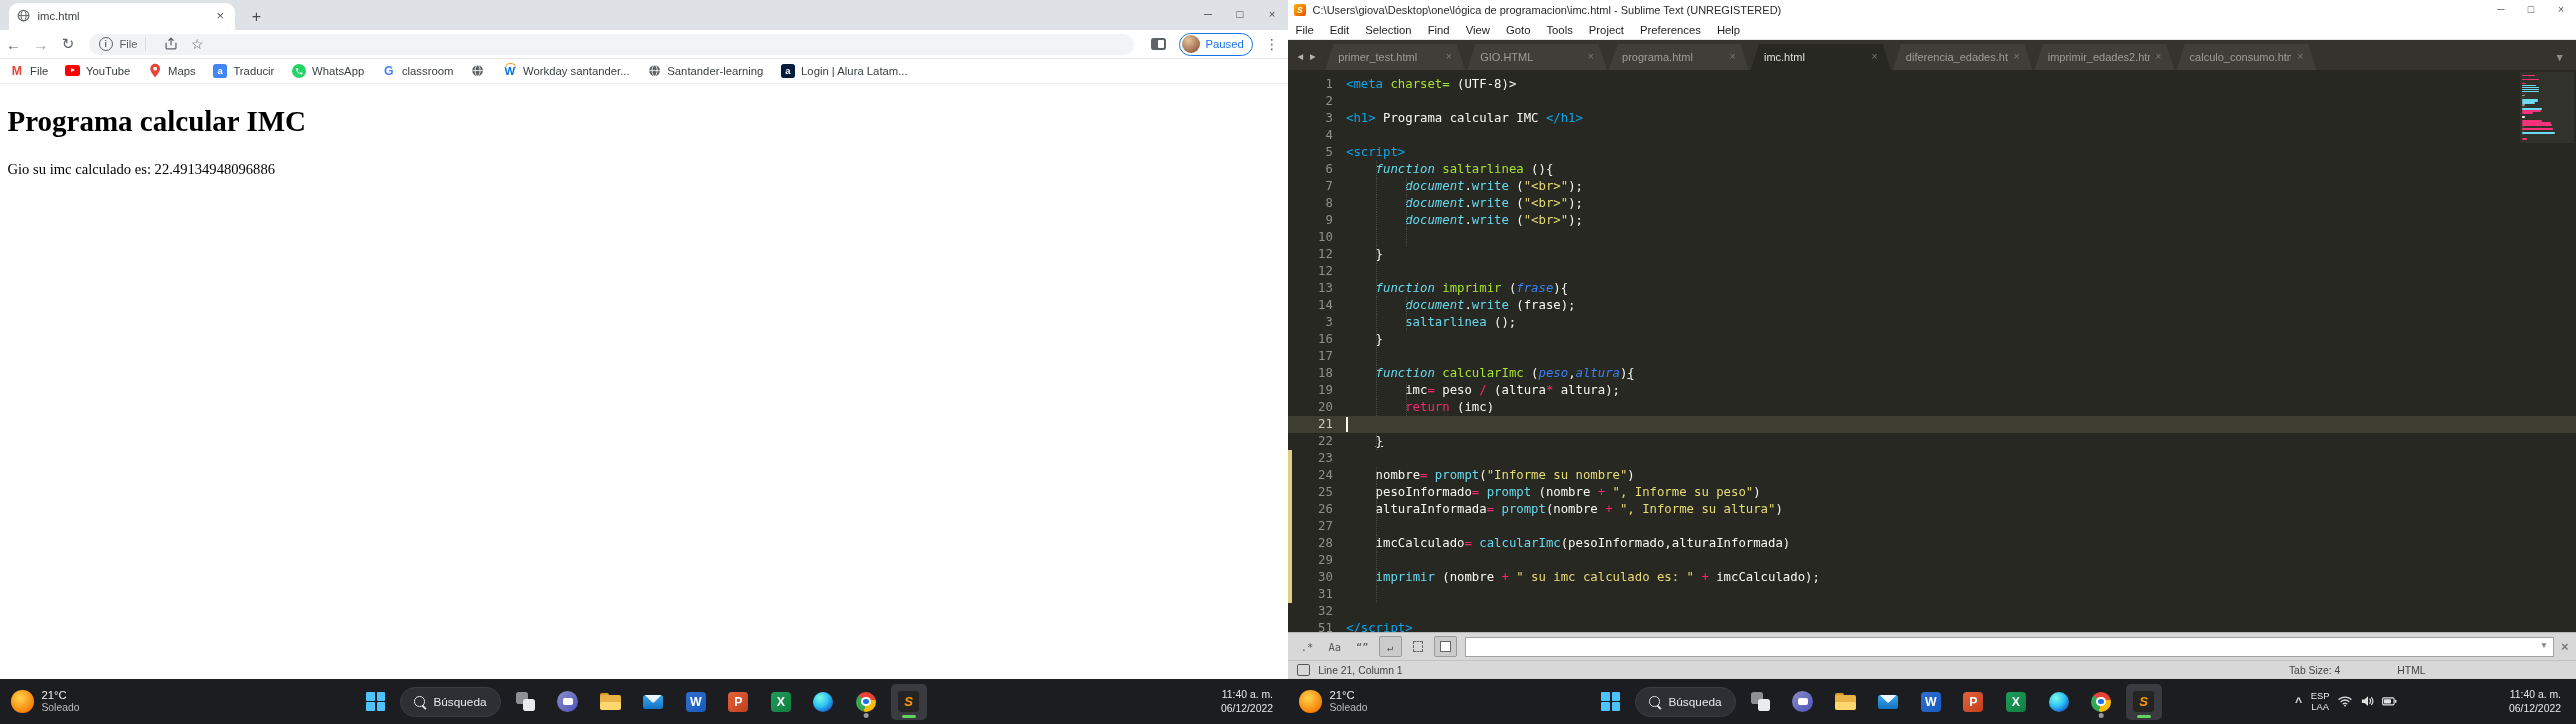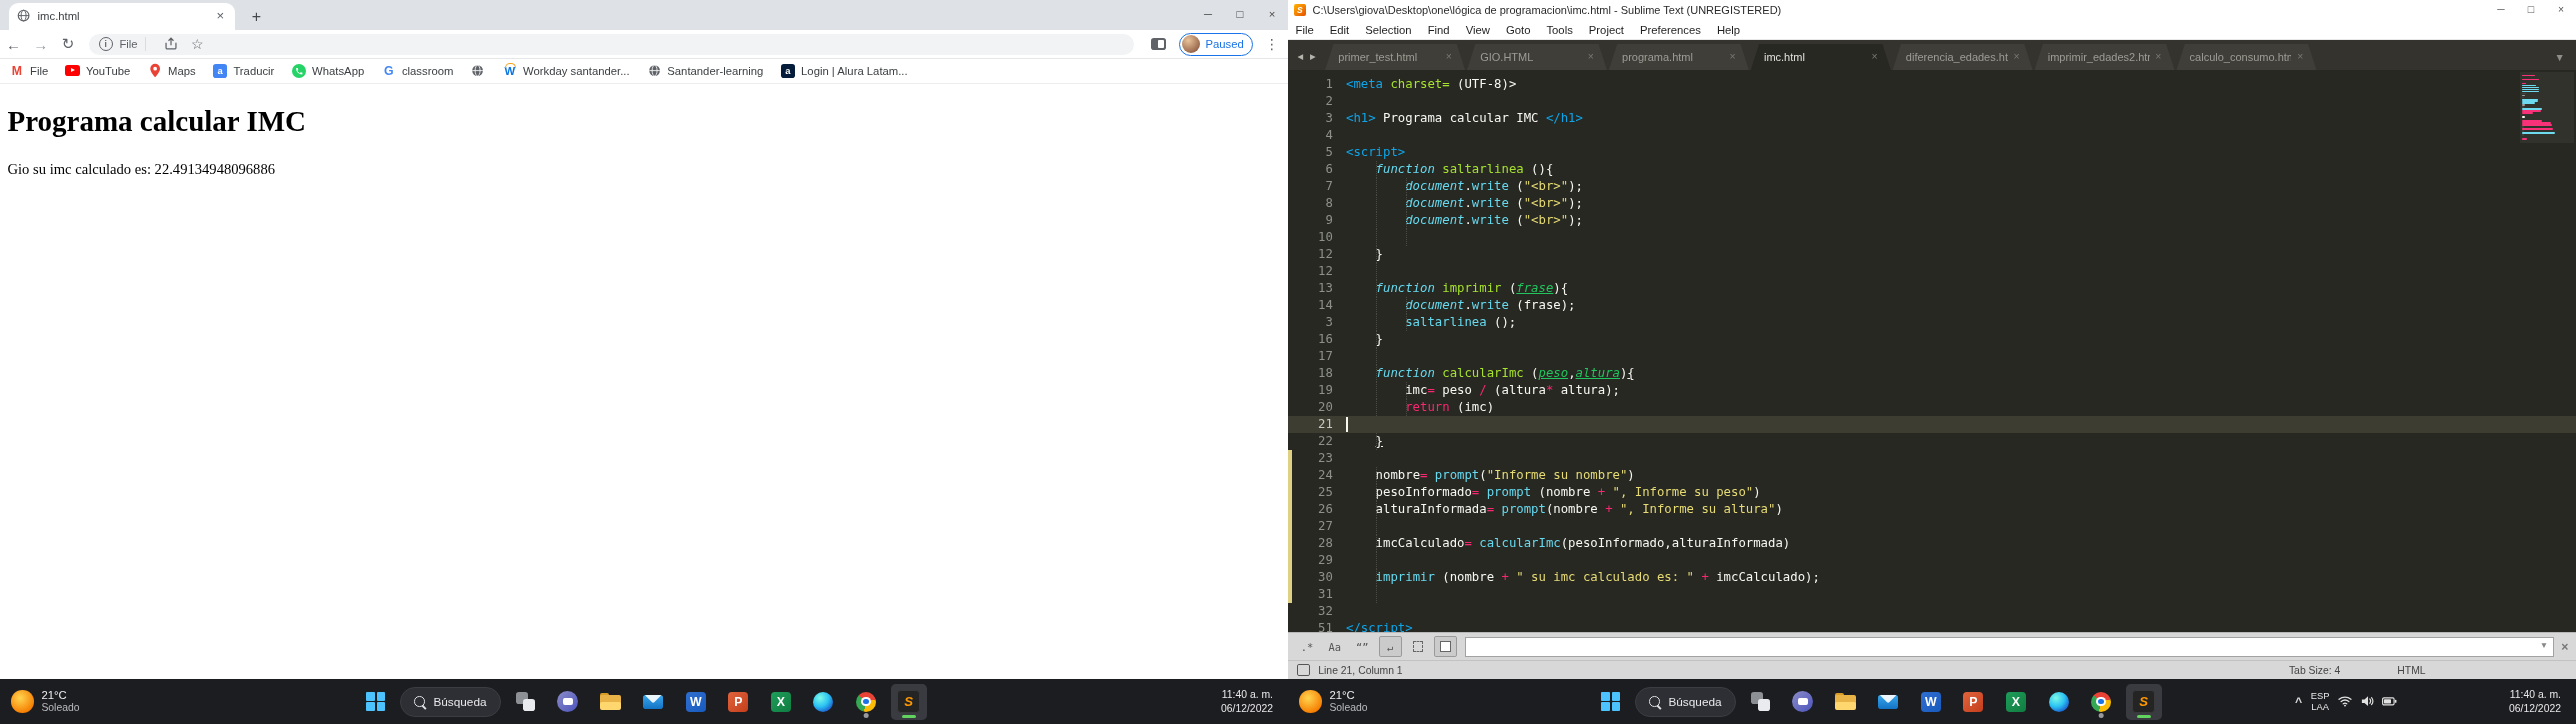--- a/index.html
+++ b/index.html
@@ -117,21 +117,21 @@
   .editor{position:absolute;left:0;top:70px;width:1288px;height:562px;background:#272822;overflow:hidden;font-family:"DejaVu Sans Mono",monospace;font-size:12.3px;}
   .code-line{position:relative;height:17px;line-height:17px;white-space:pre;display:flex;}
   .code-line.current{background:#3e3d32;}
   .mod-strip{position:absolute;left:0;top:0;width:3.8px;height:17px;background:#dfd184;}
   .ln{width:41px;margin-left:3.8px;text-align:right;color:#8f908a;flex:0 0 auto;}
   .code-text{margin-left:13.2px;color:#f8f8f2;}
   .guide{position:absolute;top:0;height:17px;border-left:0.9px dotted #4a4b43;}
   .cursor{position:absolute;left:58px;top:0.9px;width:1.9px;height:15px;background:#f8f8f0;}
   .tk-tag{color:#0ea5e9;} .tk-attr{color:#a6e22e;} .tk-kw{color:#66d9ef;font-style:italic;}
   .tk-fn{color:#a6e22e;} .tk-call{color:#66d9ef;} .tk-sup{color:#66d9ef;font-style:italic;}
-  .tk-par{color:#22c55e;font-style:italic;text-decoration:underline;} .tk-op{color:#f92672;} .tk-str{color:#e6db74;}
+  .tk-par{color:#3b82f6;font-style:italic;} .tk-op{color:#f92672;} .tk-str{color:#e6db74;}
   .tk-plain{color:#f8f8f2;} .tk-braceu{color:#f8f8f2;text-decoration:underline;}
   .minimap{position:absolute;right:1.9px;top:1.9px;width:49px;padding:2.8px 2.8px;background:#272822;}
   .minimap .mm-line{height:1.4px;margin-bottom:0.6px;border-radius:0.9px;}
   .mm-viewport{position:absolute;left:0;top:0;width:100%;height:100%;background:rgba(255,255,255,0.05);}
 
   .find-bar{position:absolute;left:0;top:632px;width:1288px;height:28px;background:#d8d8d8;border-top:0.9px solid #b8b8b8;display:flex;align-items:center;padding:0 7.5px;box-sizing:border-box;}
   .find-toggle{width:21px;height:19px;margin-right:4.7px;display:flex;align-items:center;justify-content:center;font-size:10.4px;color:#555;border:0.9px solid transparent;border-radius:1.9px;flex:0 0 auto;font-family:"DejaVu Sans Mono",monospace;}
   .find-toggle.on{border-color:#9a9a9a;background:#cbcbcb;}
   .sq-dashed{width:8.5px;height:8.5px;border:0.9px dashed #666;}
   .sq-solid{width:8.5px;height:8.5px;border:0.9px solid #666;background:#fff;}

